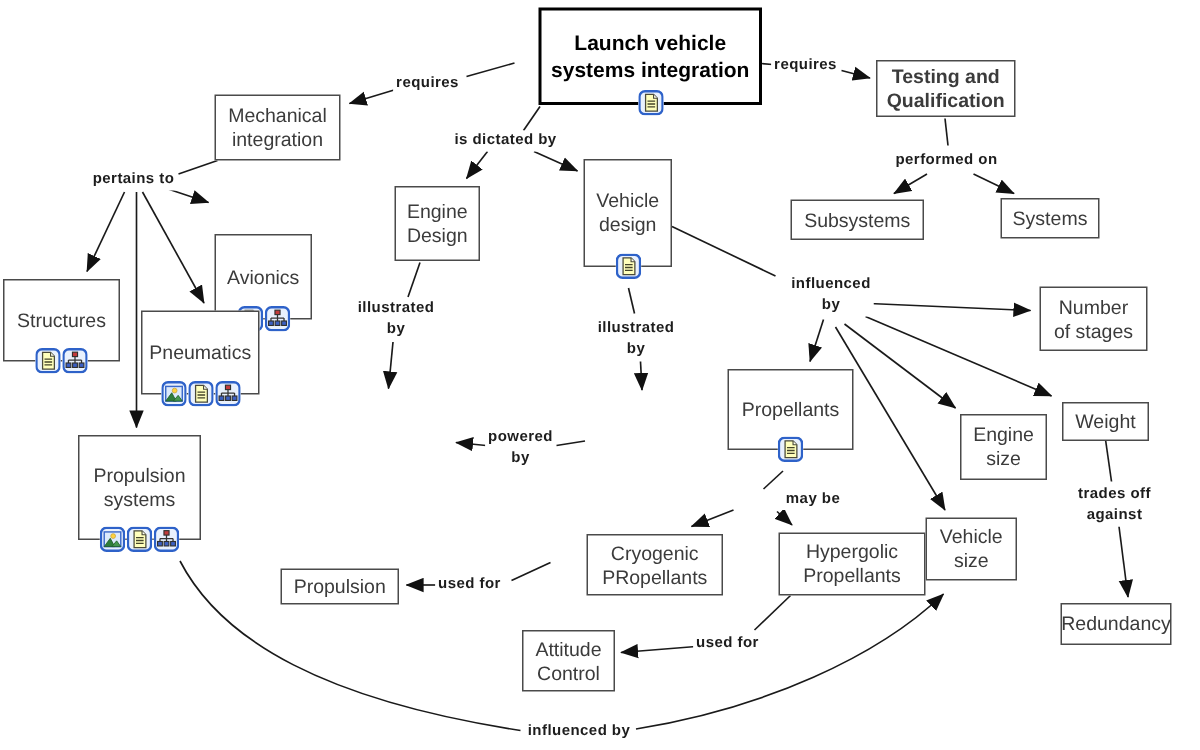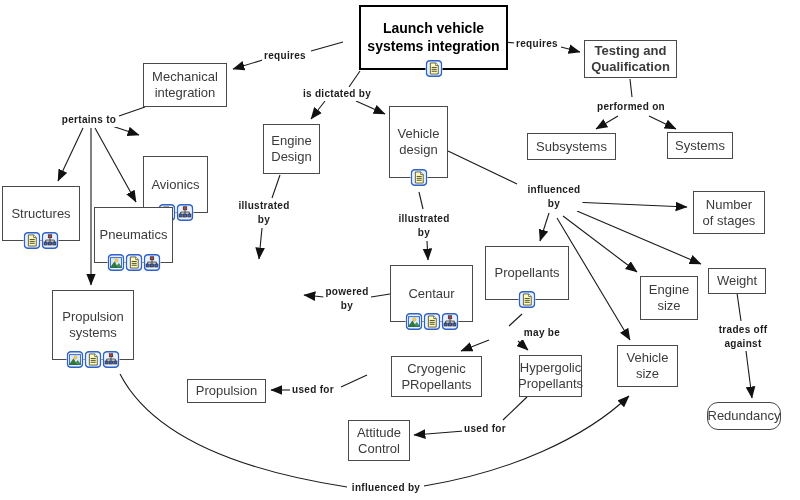--- a/index.html
+++ b/index.html
@@ -193,34 +193,20 @@
           </svg></span>
     </span>
   </div>
 
   <div class="node" style="left:693px;top:191px;width:72px;height:43px;">
     <span>Number
 of stages</span>
   </div>
 
 
-  <div class="node" style="left:390px;top:265px;width:83px;height:57px;">
-    <span>Centaur</span>
-    <span class="icostrip">
-      <span class="ico"><svg>
-            <use href="#ic-img"></use>
-          </svg></span>
-      <span class="ico"><svg>
-            <use href="#ic-doc"></use>
-          </svg></span>
-      <span class="ico"><svg>
-            <use href="#ic-tree"></use>
-          </svg></span>
-    </span>
-  </div>
 
   <div class="node" style="left:485px;top:246px;width:84px;height:54px;">
     <span>Propellants</span>
     <span class="icostrip">
       <span class="ico"><svg>
             <use href="#ic-doc"></use>
           </svg></span>
     </span>
   </div>
 
@@ -247,40 +233,40 @@
             <use href="#ic-tree"></use>
           </svg></span>
     </span>
   </div>
 
   <div class="node" style="left:367px;top:356px;width:91px;height:41px;margin-left:24px;">
     <span>Cryogenic
 PRopellants</span>
   </div>
 
-  <div class="node" style="left:519px;top:355px;width:63px;height:42px;">
+  <div class="node" style="left:519px;top:355px;width:98px;height:42px;">
     <span>Hypergolic
 Propellants</span>
   </div>
 
   <div class="node" style="left:617px;top:345px;width:61px;height:42px;">
     <span>Vehicle
 size</span>
   </div>
 
   <div class="node" style="left:187px;top:379px;width:79px;height:24px;">
     <span>Propulsion</span>
   </div>
 
   <div class="node" style="left:348px;top:420px;width:62px;height:41px;">
     <span>Attitude
 Control</span>
   </div>
 
-  <div class="node" style="left:707px;top:402px;width:74px;height:28px;border-radius:11px;">
+  <div class="node" style="left:707px;top:402px;width:74px;height:28px;">
     <span>Redundancy</span>
   </div>
 
   <div class="linklabel" style="left:285px;top:56px;">requires</div>
   <div class="linklabel" style="left:537px;top:44px;">requires</div>
   <div class="linklabel" style="left:337px;top:94px;">is dictated by</div>
   <div class="linklabel" style="left:89px;top:120px;">pertains to</div>
   <div class="linklabel" style="left:631px;top:107px;">performed on</div>
   <div class="linklabel" style="left:264px;top:213px;">illustrated
 by</div>

